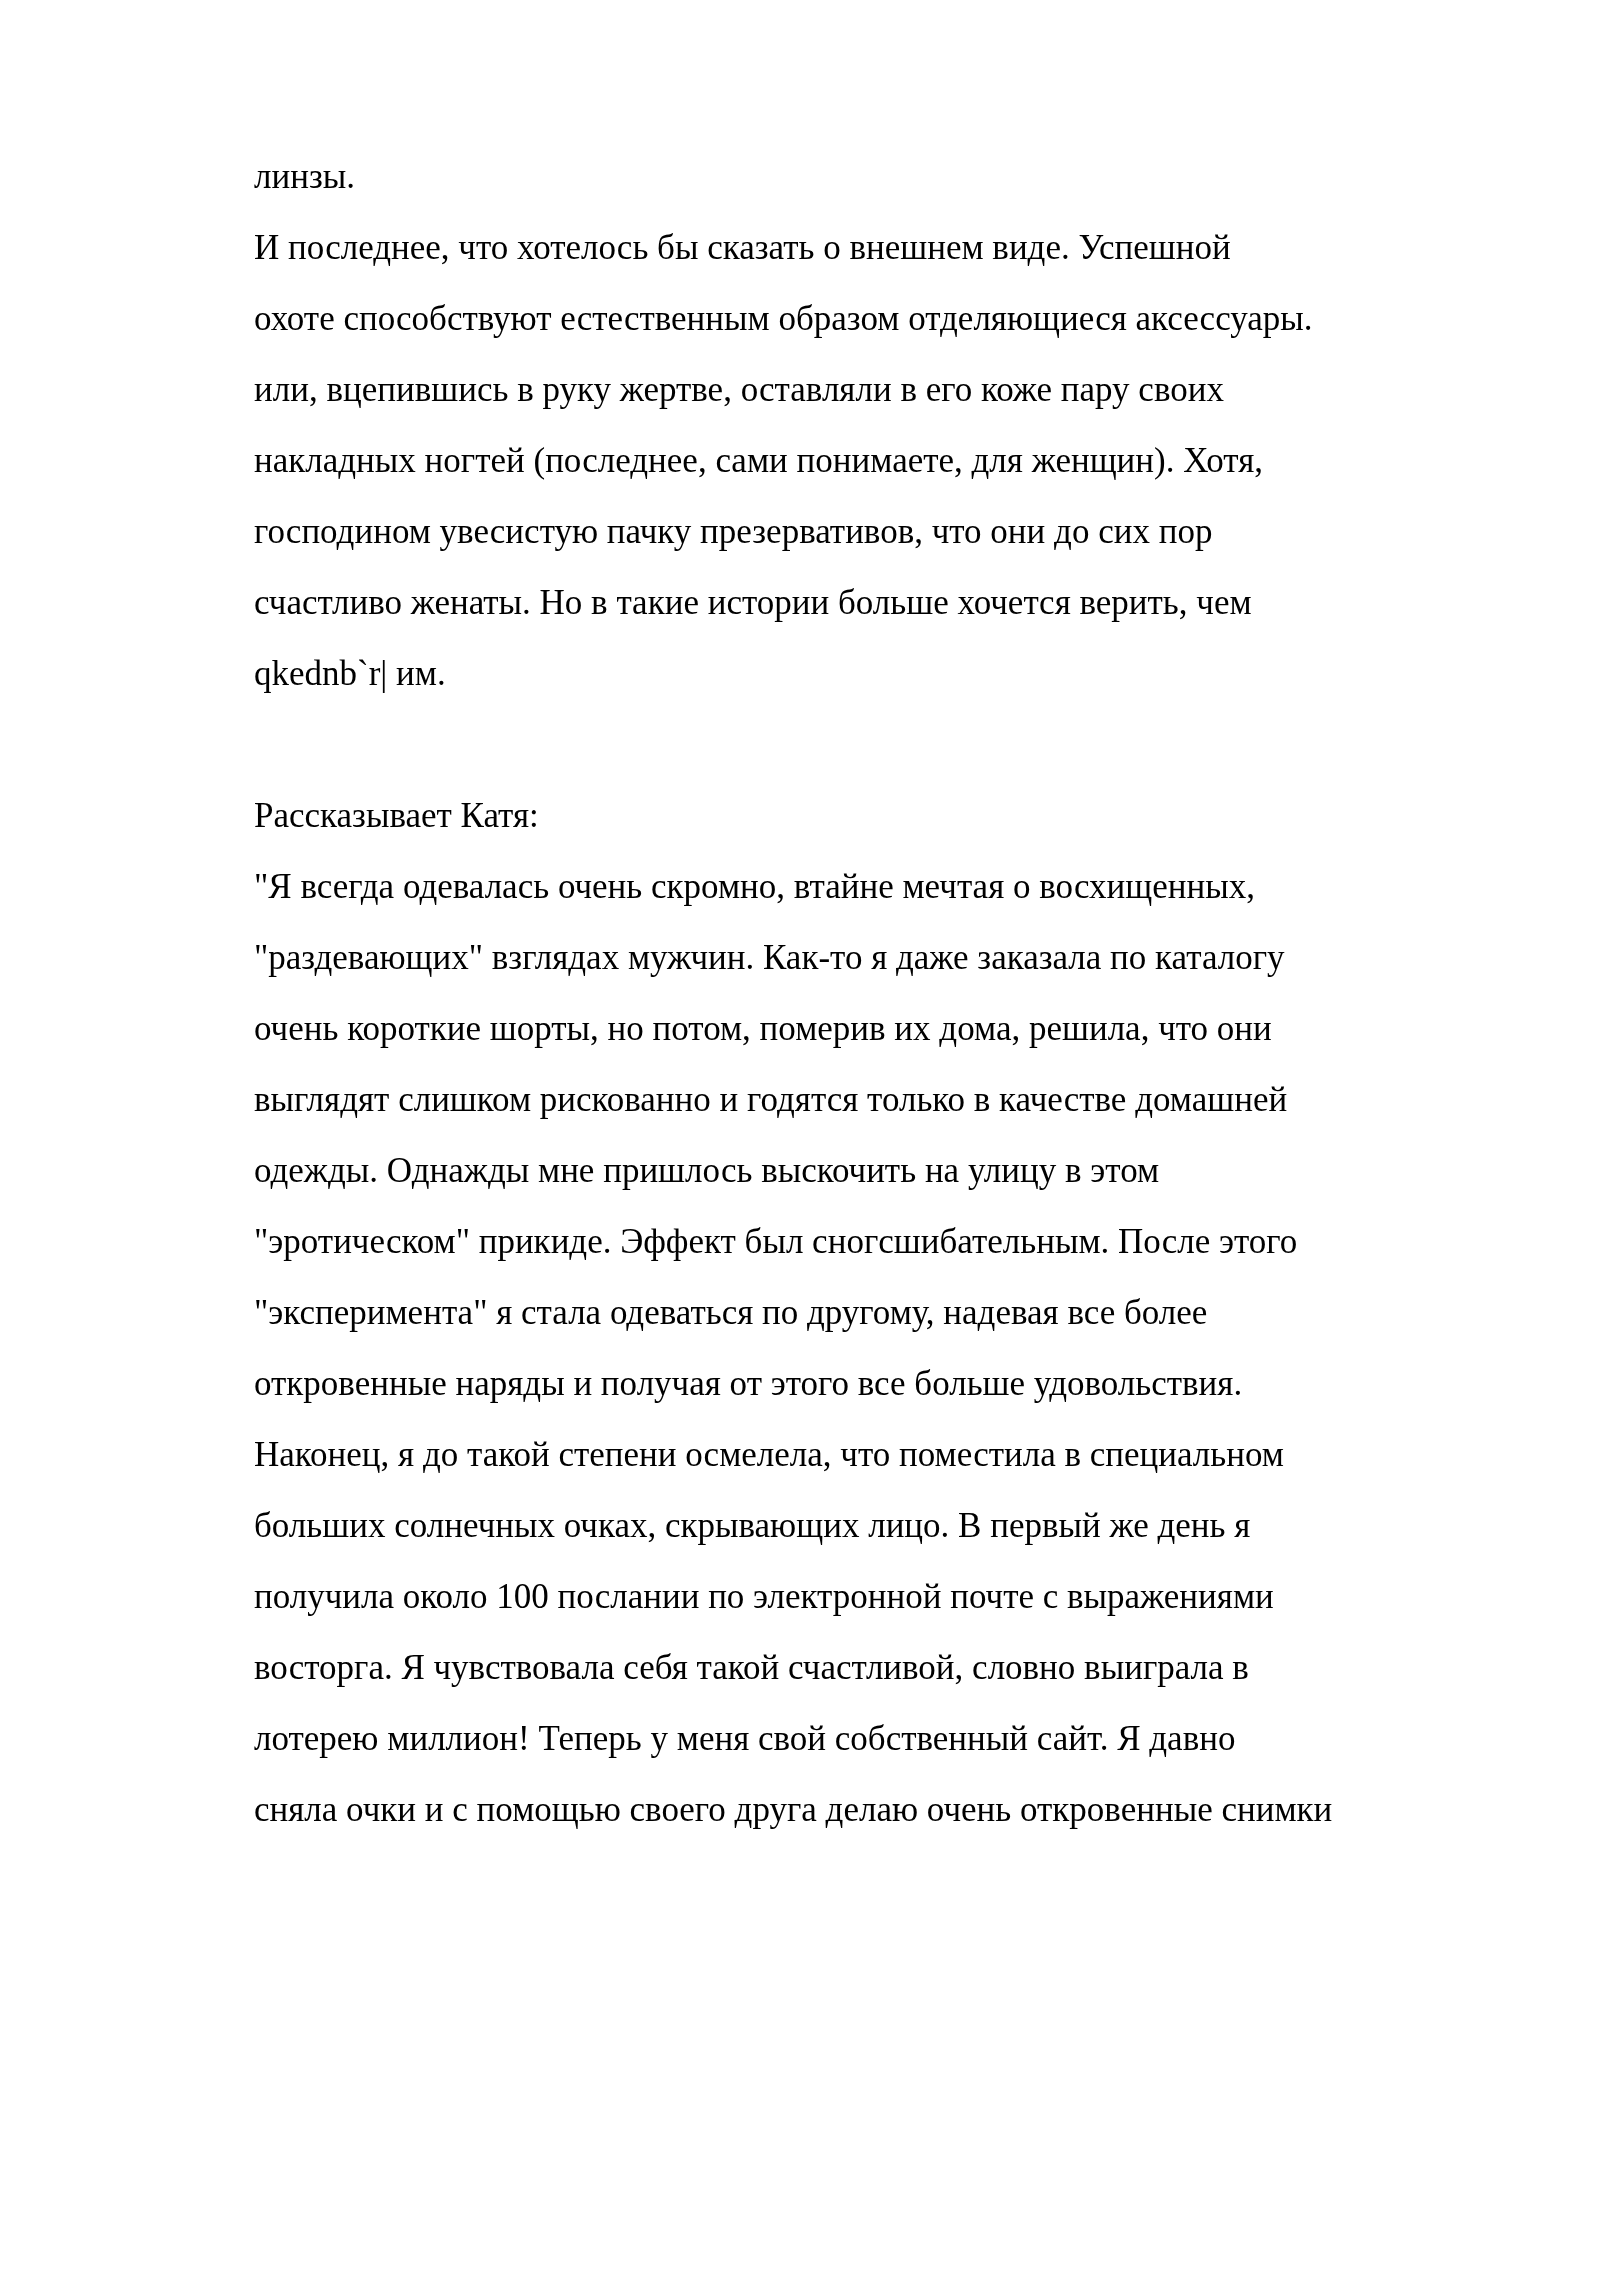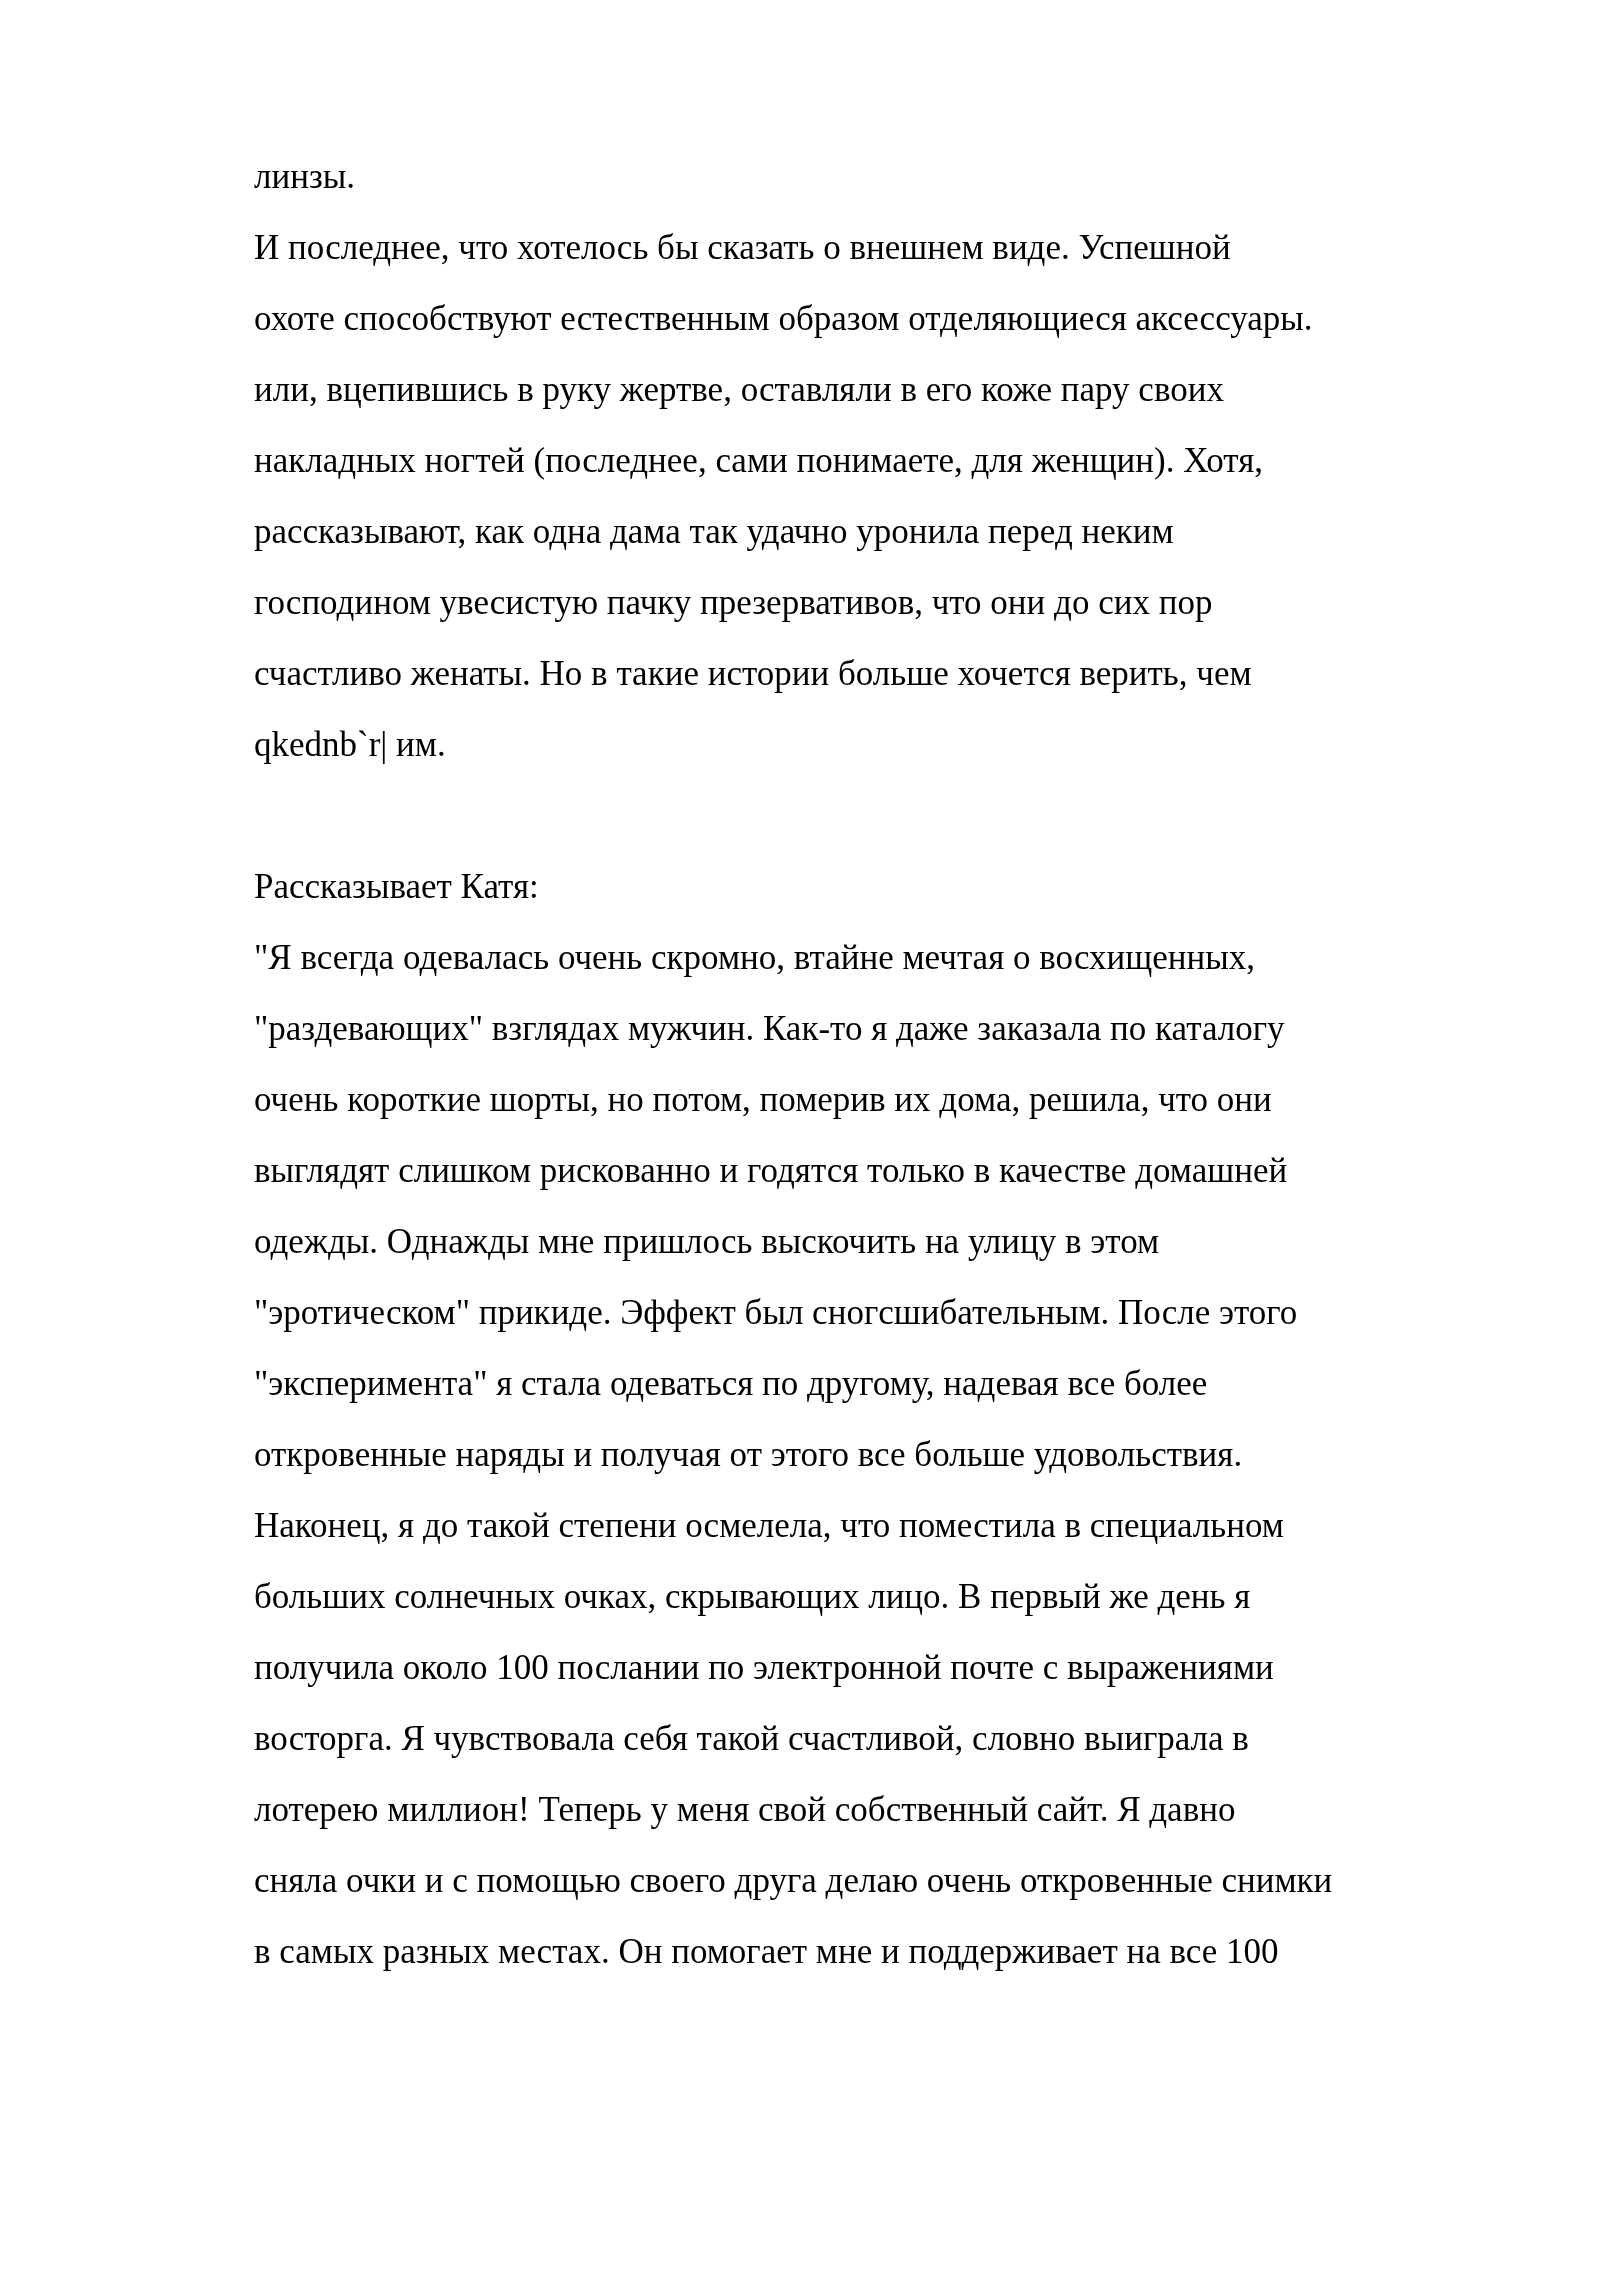--- a/index.html
+++ b/index.html
@@ -35,36 +35,34 @@
 </head>
 <body style="background: rgb(255, 255, 255); color: rgb(0, 0, 0);">
 
 <main class="page">
   <section class="text-block" id="text-lines">
       <div class="line">линзы.</div>
       <div class="line">И последнее, что хотелось бы сказать о внешнем виде. Успешной</div>
       <div class="line">охоте способствуют естественным образом отделяющиеся аксессуары.</div>
       <div class="line">или, вцепившись в руку жертве, оставляли в его коже пару своих</div>
       <div class="line">накладных ногтей (последнее, сами понимаете, для женщин). Хотя,</div>
-      <div class="line">рассказывают, как одна дама так удачно уронила перед неким</div>
       <div class="line">господином увесистую пачку презервативов, что они до сих пор</div>
       <div class="line">счастливо женаты. Но в такие истории больше хочется верить, чем</div>
       <div class="line">qkednb`r| им.</div>
       <div class="line"></div>
       <div class="line">Рассказывает Катя:</div>
       <div class="line">"Я всегда одевалась очень скромно, втайне мечтая о восхищенных,</div>
       <div class="line">"раздевающих" взглядах мужчин. Как-то я даже заказала по каталогу</div>
       <div class="line">очень короткие шорты, но потом, померив их дома, решила, что они</div>
       <div class="line">выглядят слишком рискованно и годятся только в качестве домашней</div>
       <div class="line">одежды. Однажды мне пришлось выскочить на улицу в этом</div>
       <div class="line">"эротическом" прикиде. Эффект был сногсшибательным. После этого</div>
       <div class="line">"эксперимента" я стала одеваться по другому, надевая все более</div>
       <div class="line">откровенные наряды и получая от этого все больше удовольствия.</div>
       <div class="line">Наконец, я до такой степени осмелела, что поместила в специальном</div>
       <div class="line">больших солнечных очках, скрывающих лицо. В первый же день я</div>
       <div class="line">получила около 100 послании по электронной почте с выражениями</div>
       <div class="line">восторга. Я чувствовала себя такой счастливой, словно выиграла в</div>
       <div class="line">лотерею миллион! Теперь у меня свой собственный сайт. Я давно</div>
       <div class="line">сняла очки и с помощью своего друга делаю очень откровенные снимки</div>
-      <div class="line">в самых разных местах. Он помогает мне и поддерживает на все 100</div>
     </section>
 </main>
 
 
 </body></html>

